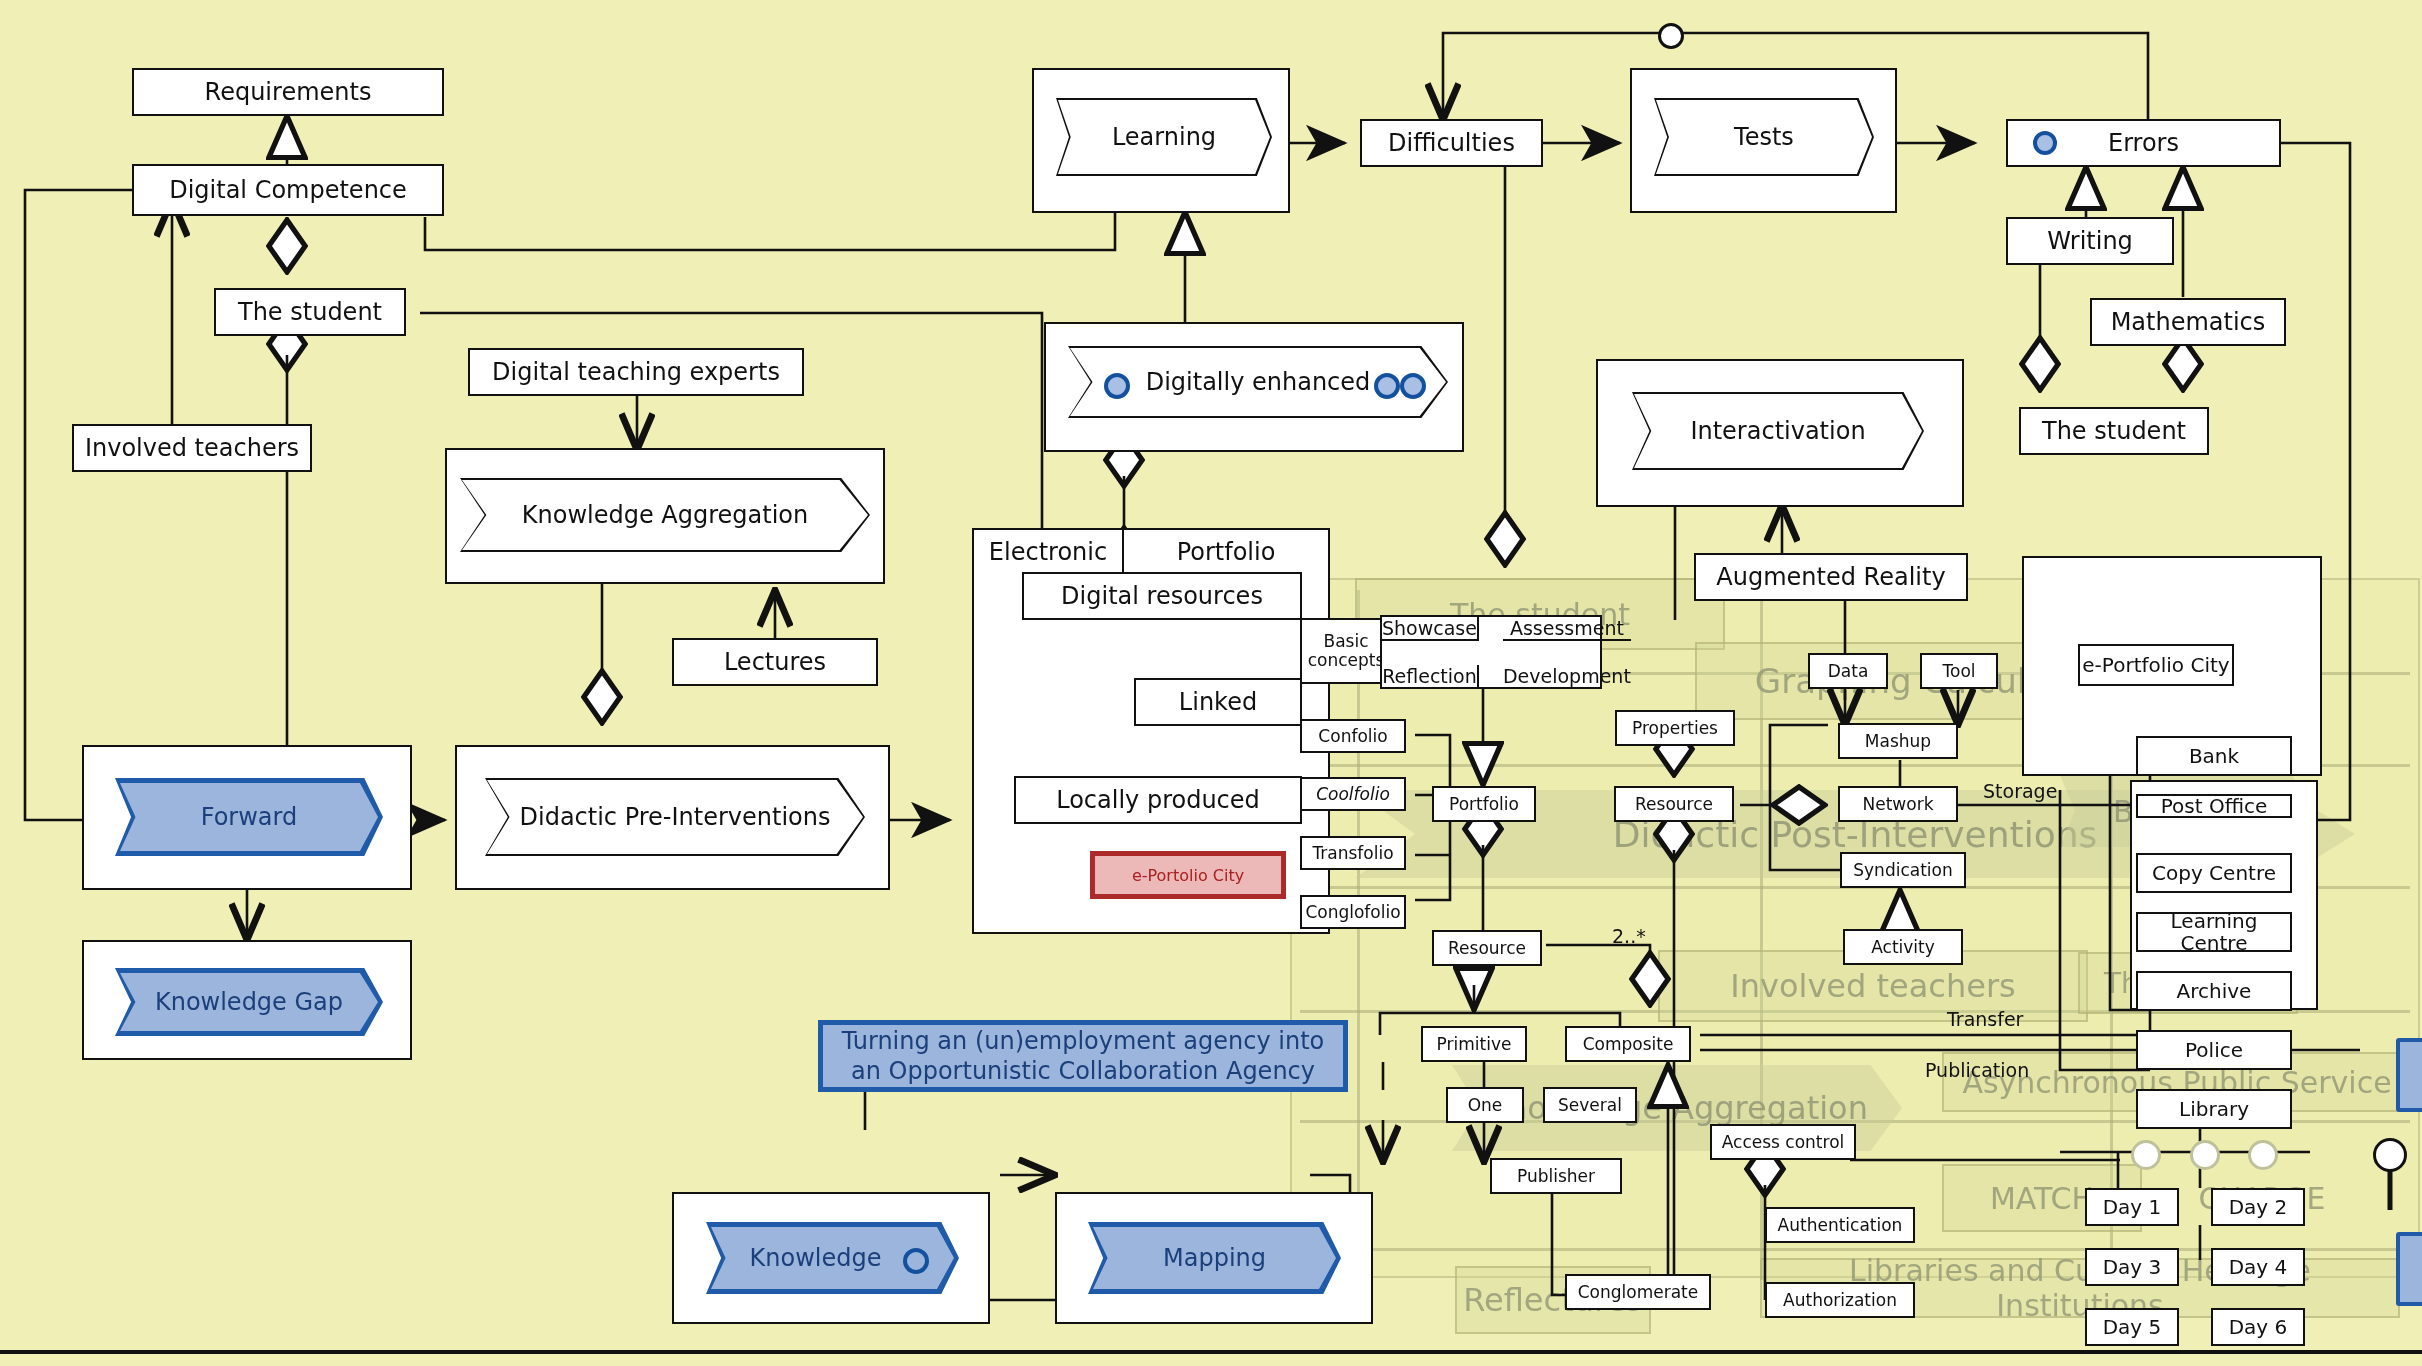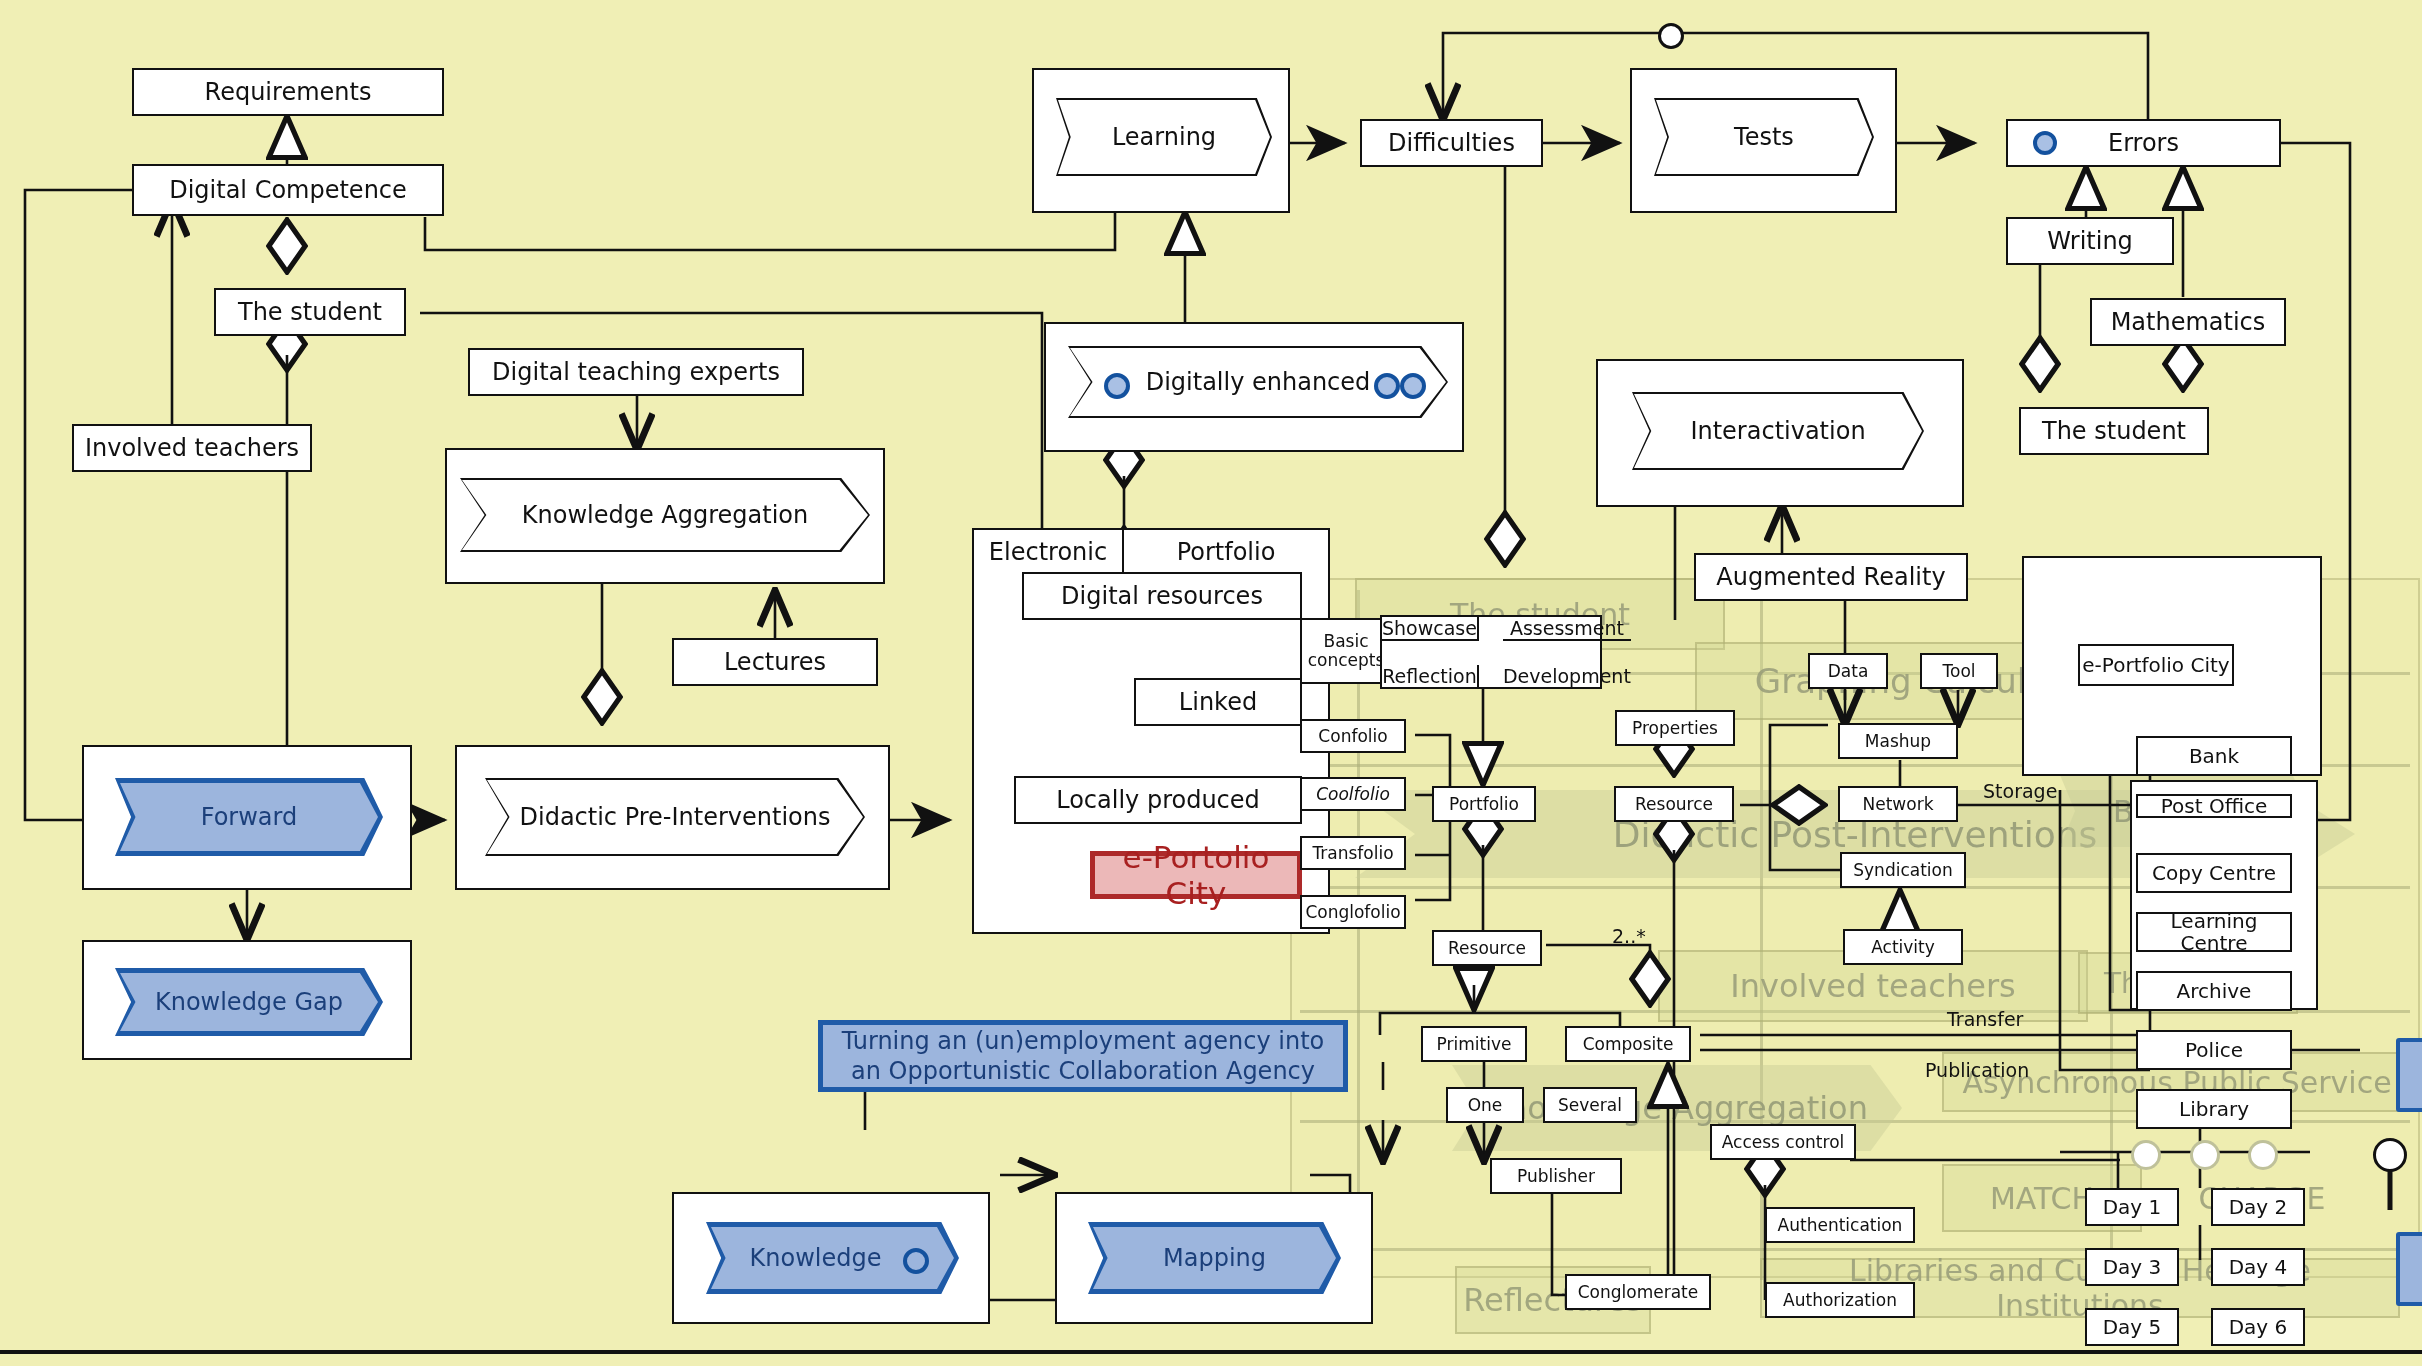--- a/index.html
+++ b/index.html
@@ -439,21 +439,21 @@
   </div>
 
   <div class="node n-lg" style="left:1134px;top:678px;width:168px;height:48px;">
     <span>Linked</span>
   </div>
 
   <div class="node n-lg" style="left:1014px;top:776px;width:288px;height:48px;">
     <span>Locally produced</span>
   </div>
 
-  <div class="redbox" style="left:1090px;top:851px;width:212px;height:48px;font-size:31px;">
+  <div class="redbox" style="left:1090px;top:851px;width:196px;height:48px;font-size:16px;">
     <span>e-Portolio City</span>
   </div>
 
   <div class="node n-sm" style="left:1300px;top:618px;width:92px;height:66px;flex-direction:column;">
     <span style="padding:0 4px;">Basic concepts</span>
   </div>
 
   <div class="node n-sm" style="left:1300px;top:719px;width:106px;height:34px;">
     <span>Confolio</span>
   </div>

